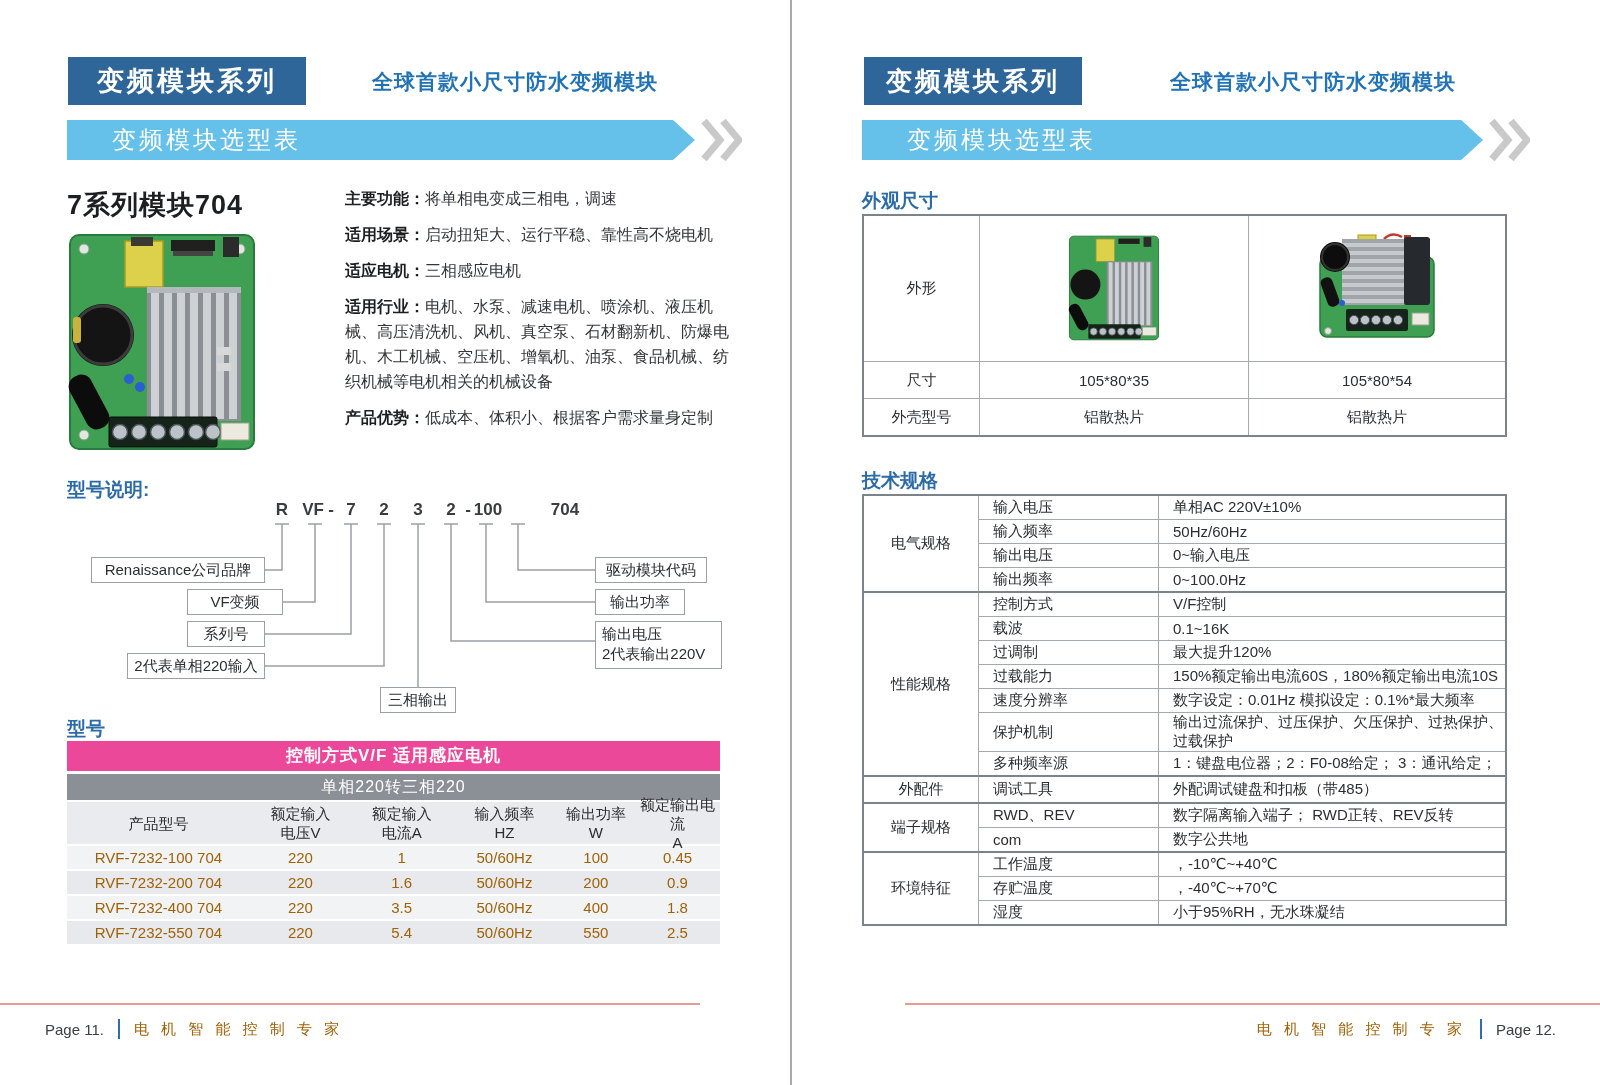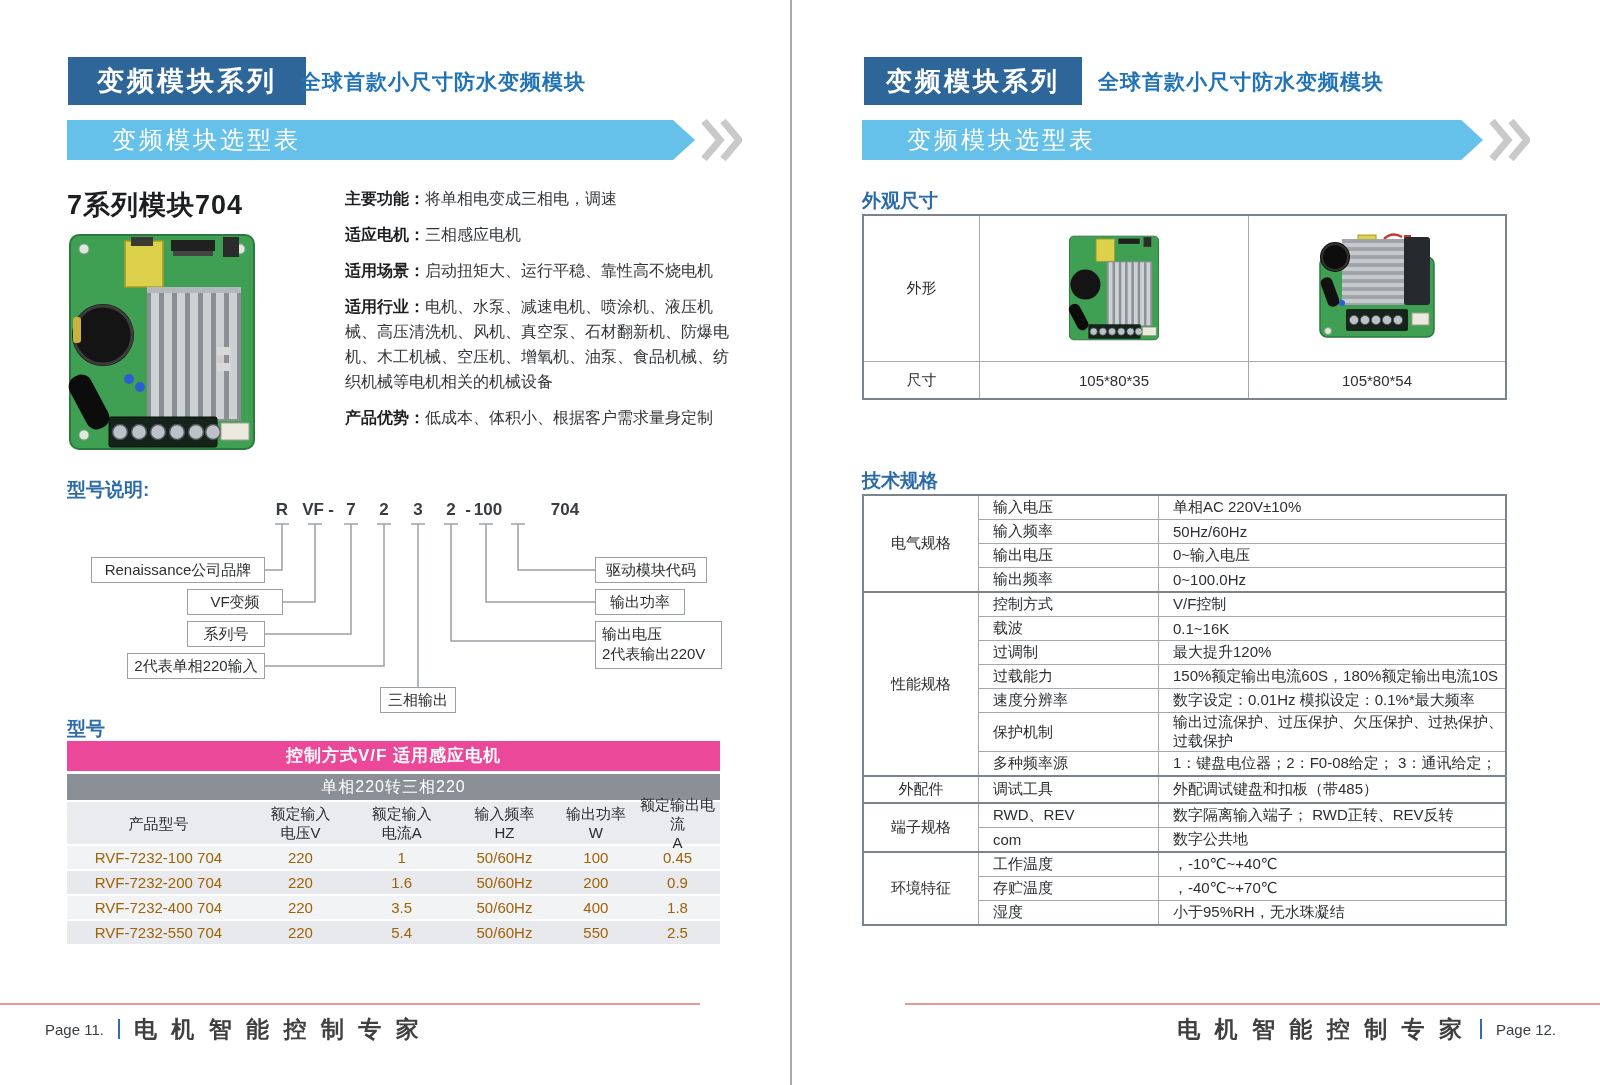--- a/index.html
+++ b/index.html
@@ -3,21 +3,21 @@
 <meta charset="utf-8">
 <style>
   html,body{margin:0;padding:0;background:#ffffff;width:1600px;height:1085px;
     font-family:"Liberation Sans","DejaVu Sans",sans-serif;color:#2b2d30;overflow:hidden;}
   .stage{position:relative;width:1600px;height:1085px;background:#fff;}
   .abs{position:absolute;}
   
   .series-box{height:48px;background:#2e6699;color:#fff;font-size:27px;font-weight:bold;
     letter-spacing:3px;text-align:center;line-height:48px;}
   .tagline{height:48px;line-height:50px;color:#2173b6;font-size:21px;font-weight:bold;
-    text-align:left;letter-spacing:1px;}
+    text-align:center;letter-spacing:1px;}
   .banner{height:40px;background:#66c1ea;color:#fff;font-size:24px;letter-spacing:3px;
     line-height:40px;padding-left:45px;box-sizing:border-box;
     clip-path:polygon(0 0,96.5% 0,100% 50%,96.5% 100%,0 100%);}
   .sec-heading{font-size:19px;font-weight:bold;color:#2b6ba8;}
   .prod-title{font-size:27px;font-weight:bold;color:#1c1e20;letter-spacing:1px;}
   
   .features p{margin:0 0 11px 0;font-size:16px;line-height:25px;color:#33363a;}
   .features b{color:#1c1e20;}
   
   .diagram{width:655px;height:214px;}
@@ -45,21 +45,21 @@
   .cell-center{text-align:center;}
   .cell-pad{padding:0 0 0 14px;}
   .app-table td{height:34px;}
   .app-table tr.img-row td{height:143px;}
   .spec-table td{height:23px;}
   
   .foot-line{height:2px;background:#e69c94;}
   .footer-row{display:flex;align-items:center;height:26px;}
   .page-num{font-size:15px;color:#3b3e42;}
   .foot-sep{width:2px;height:20px;background:#2d6fae;margin:0 14px;}
-  .brand{font-size:23px;font-weight:bold;color:#404040;letter-spacing:4px;}
+  .brand{font-size:15px;font-weight:normal;color:#a16207;letter-spacing:4px;}
   .divider{width:2px;background:#ababab;}
 </style>
 </head>
 <body>
 
 <div class="stage">
 
   <div class="abs divider" style="left:790px;top:0;height:1085px;"></div>
 
   <div class="abs series-box" style="left:68px;top:57px;width:238px;">
@@ -112,22 +112,22 @@
         <circle cx="129" cy="205" r="7.5"></circle>
         <circle cx="146" cy="205" r="7.5"></circle>
     </g>
     <rect x="154" y="196" width="28" height="17" fill="#eceade" stroke="#a09d8a"></rect>
     <rect x="150" y="120" width="14" height="8" fill="#d8d8d8"></rect>
     <rect x="150" y="136" width="14" height="8" fill="#d8d8d8"></rect>
   </svg>
 
   <div class="abs features" style="left:345px;top:186px;width:385px;">
     <p><b>主要功能：</b><span>将单相电变成三相电，调速</span></p>
+    <p><b>适用场景：</b><span>启动扭矩大、运行平稳、靠性高不烧电机</span></p>
     <p><b>适应电机：</b><span>三相感应电机</span></p>
-    <p><b>适用场景：</b><span>启动扭矩大、运行平稳、靠性高不烧电机</span></p>
     <p><b>适用行业：</b><span>电机、水泵、减速电机、喷涂机、液压机械、高压清洗机、风机、真空泵、石材翻新机、防爆电机、木工机械、空压机、增氧机、油泵、食品机械、纺织机械等电机相关的机械设备</span></p>
     <p><b>产品优势：</b><span>低成本、体积小、根据客户需求量身定制</span></p>
   </div>
 
   <div class="abs sec-heading" style="left:67px;top:477px;">型号说明:</div>
 
   <div class="abs diagram" style="left:67px;top:500px;">
     <svg class="abs" style="left:0;top:0;" width="655" height="214" viewBox="0 0 655 214">
       <g stroke="#9aa0a6" stroke-width="1.5" fill="none">
         <path d="M208,24 H222"></path>
@@ -323,20 +323,25 @@
           <rect x="94" y="80" width="17" height="12" fill="#eceade" stroke="#a09d8a"></rect>
           <circle cx="10" cy="98" r="3.5" fill="#dfe8df" stroke="#85a188"></circle>
         </svg>
       </td>
     </tr>
     <tr>
       <td class="cell-center">尺寸</td>
       <td class="cell-center">105*80*35</td>
       <td class="cell-center">105*80*54</td>
     </tr>
+    <tr>
+      <td class="cell-center">外壳型号</td>
+      <td class="cell-center">铝散热片</td>
+      <td class="cell-center">铝散热片</td>
+    </tr>
   </tbody>
     </table>
 
   <div class="abs sec-heading" style="left:862px;top:468px;">技术规格</div>
 
   <table class="abs btable spec-table" style="left:862px;top:494px;width:645px;">
     <tbody>
         <tr class="gstart">
       <td rowspan="4" class="cell-center" style="width:112px;">电气规格</td>
       <td class="cell-pad" style="width:165px;">输入电压</td>

